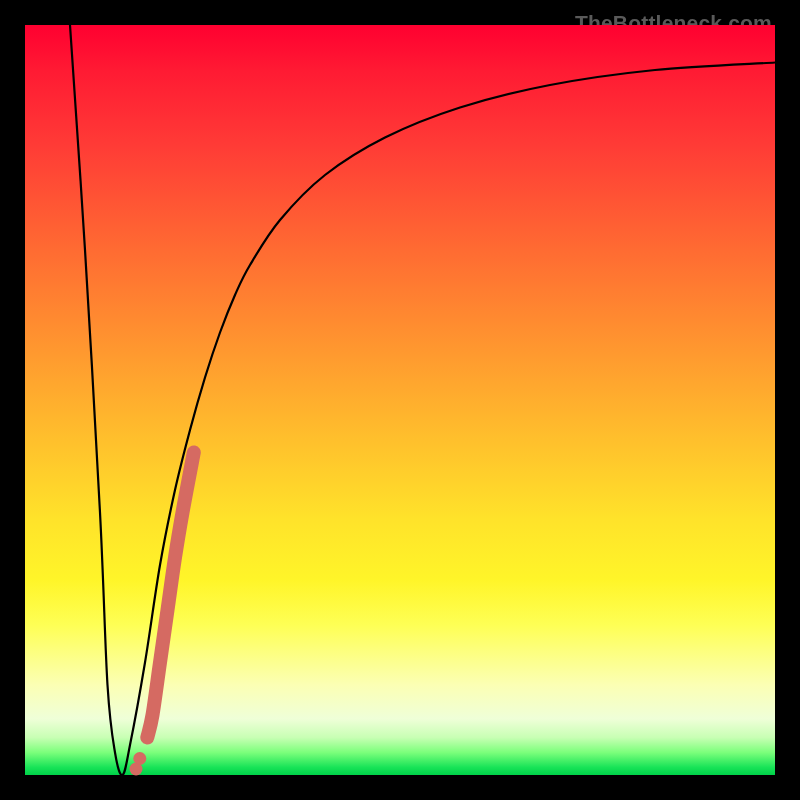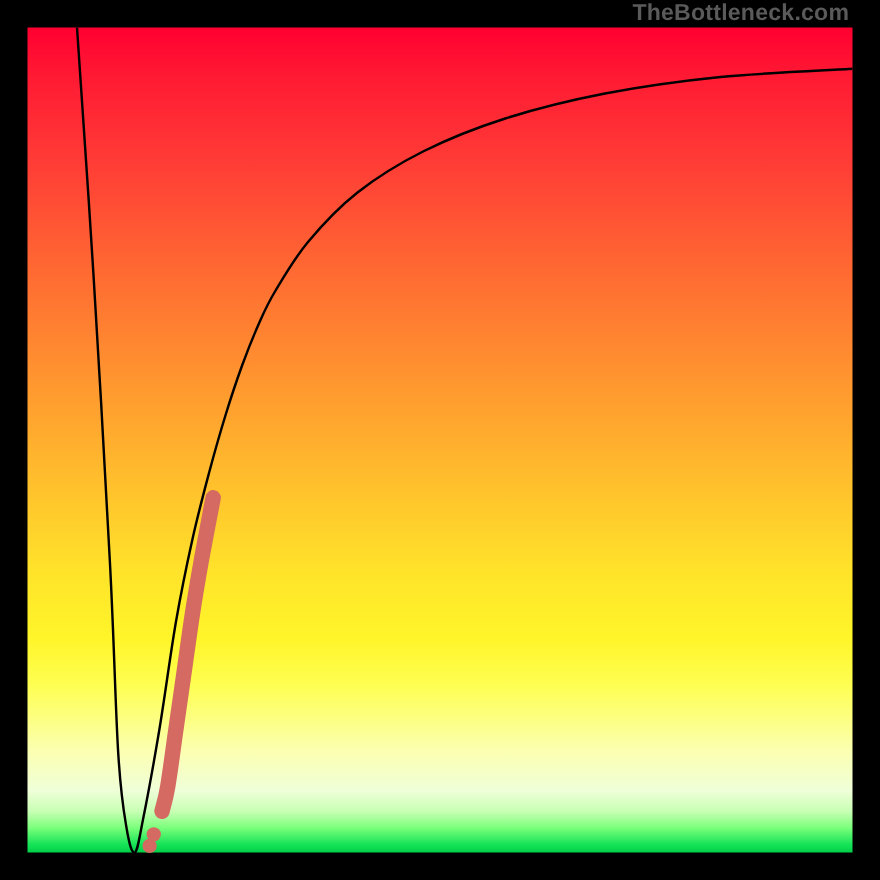--- a/index.html
+++ b/index.html
@@ -40,21 +40,21 @@
       #fbffb4 88%,
       #efffd8 92.5%,
       #c8ffb4 95%,
       #7bff7b 97%,
       #17e357 99%,
       #00d149 100%
     );
   }
   .watermark {
     position: absolute;
-    top: 0;
+    top: 11px;
     right: 28px;
     color: #5a5a5a;
     font-size: 21px;
     font-weight: 600;
     letter-spacing: 0.2px;
     user-select: none;
   }
   svg.curve {
     position: absolute;
     left: 0;

